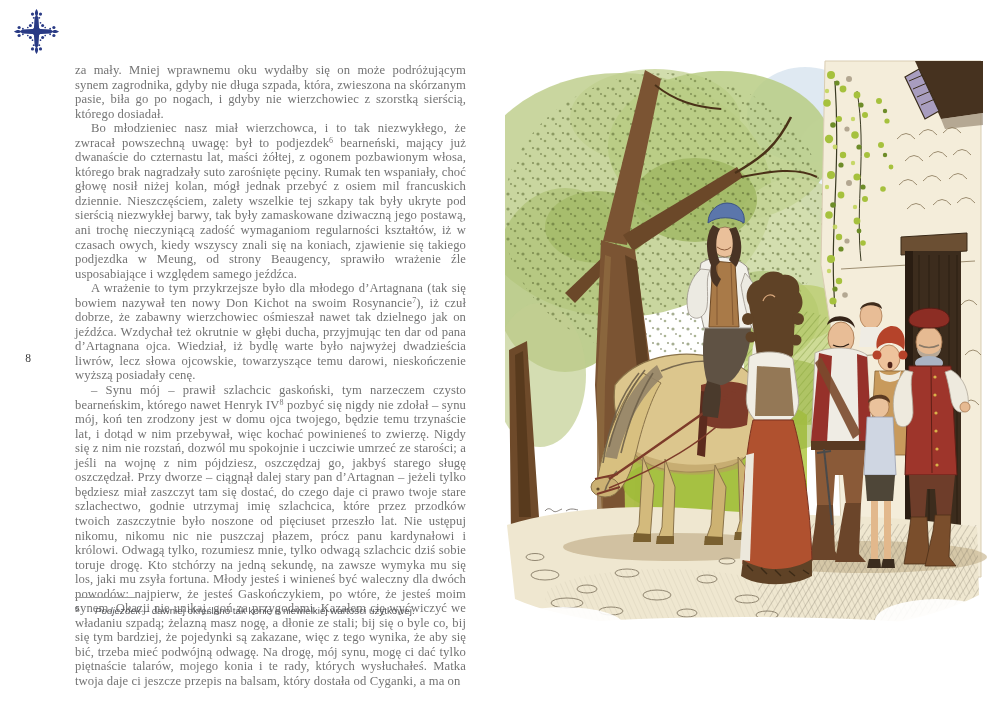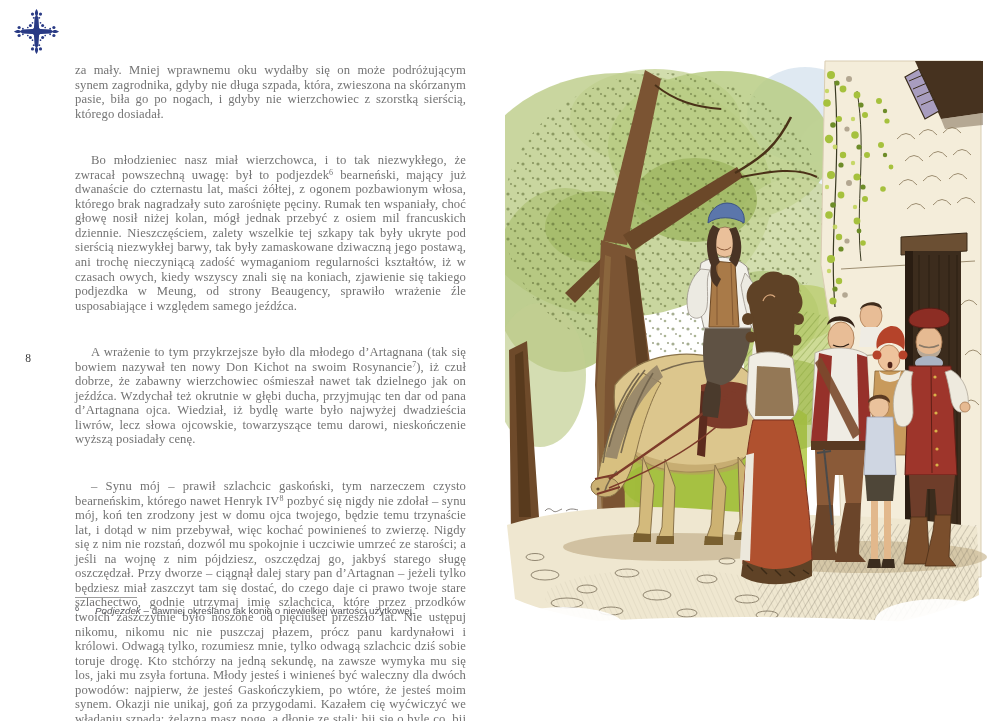--- a/index.html
+++ b/index.html
@@ -11,21 +11,21 @@
   .ornament{position:absolute;left:13px;top:8px;width:47px;height:47px;}
 
   
   .pagenum{position:absolute;left:18px;top:352px;width:20px;text-align:center;
            font-size:11.5px;color:#3a3a3a;}
 
   
   .textblock{position:absolute;left:75px;top:63px;width:391px;color:#737373;}
   .textblock p.para{margin:0;font-size:12.65px;line-height:14.55px;
                     text-align:justify;letter-spacing:.1px;}
-  .textblock p.para.indent{text-indent:16px;margin-top:32px;}
+  .textblock p.para.indent{text-indent:16px;}
   .textblock sup{font-size:8px;line-height:0;vertical-align:4px;}
 
   
   .footnotes{position:absolute;left:75px;top:597px;width:391px;
              font-family:"Liberation Sans",sans-serif;color:#55565a;}
   .fndivider{width:62px;border-top:1px solid #9b9b9b;margin:0 0 5px 0;height:0;}
   .fnrow{font-size:9.8px;line-height:12.6px;padding-left:20px;}
   .fnrow .fnmark{display:inline-block;width:20px;margin-left:-20px;
                  font-size:7.5px;vertical-align:3px;color:#55565a;}
   .fnrow .fnterm{font-style:italic;}

